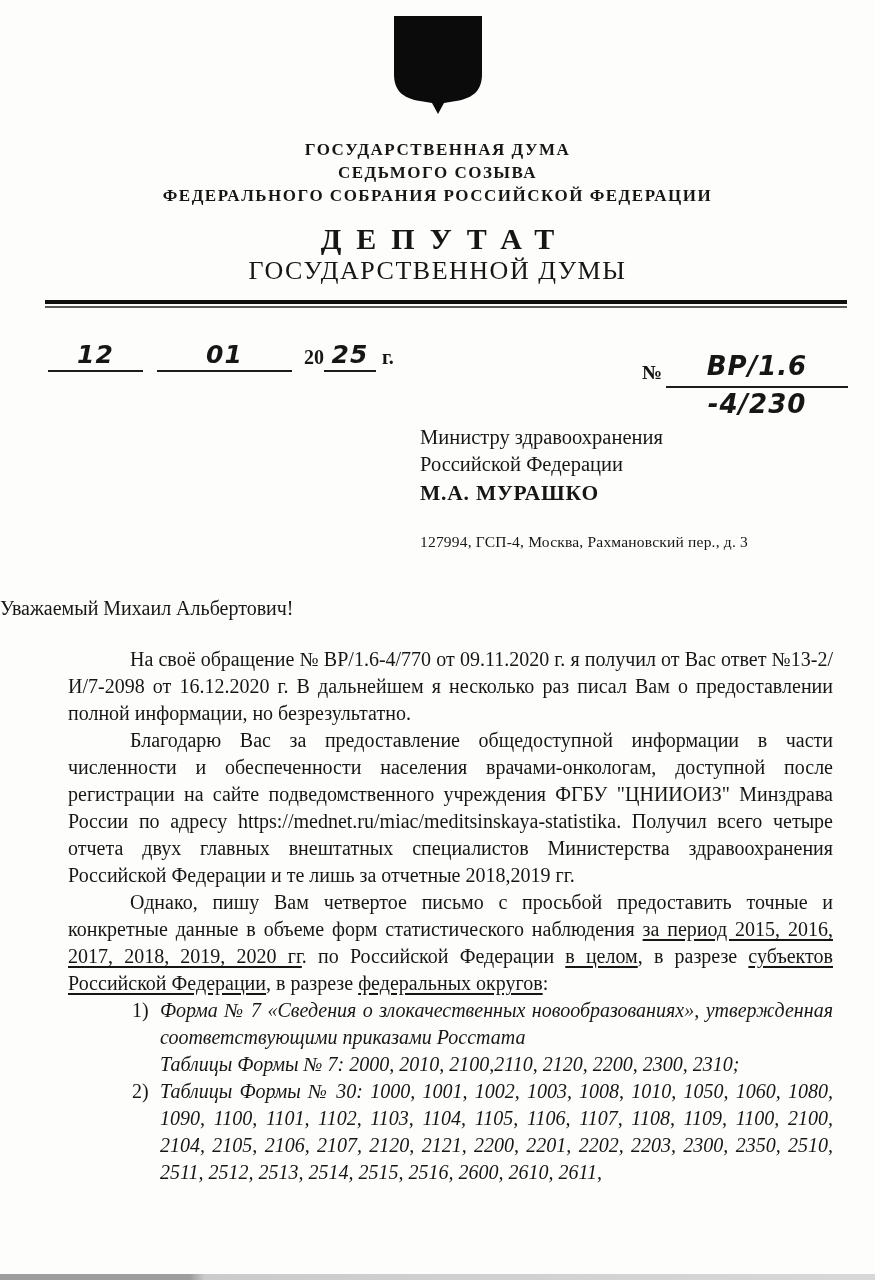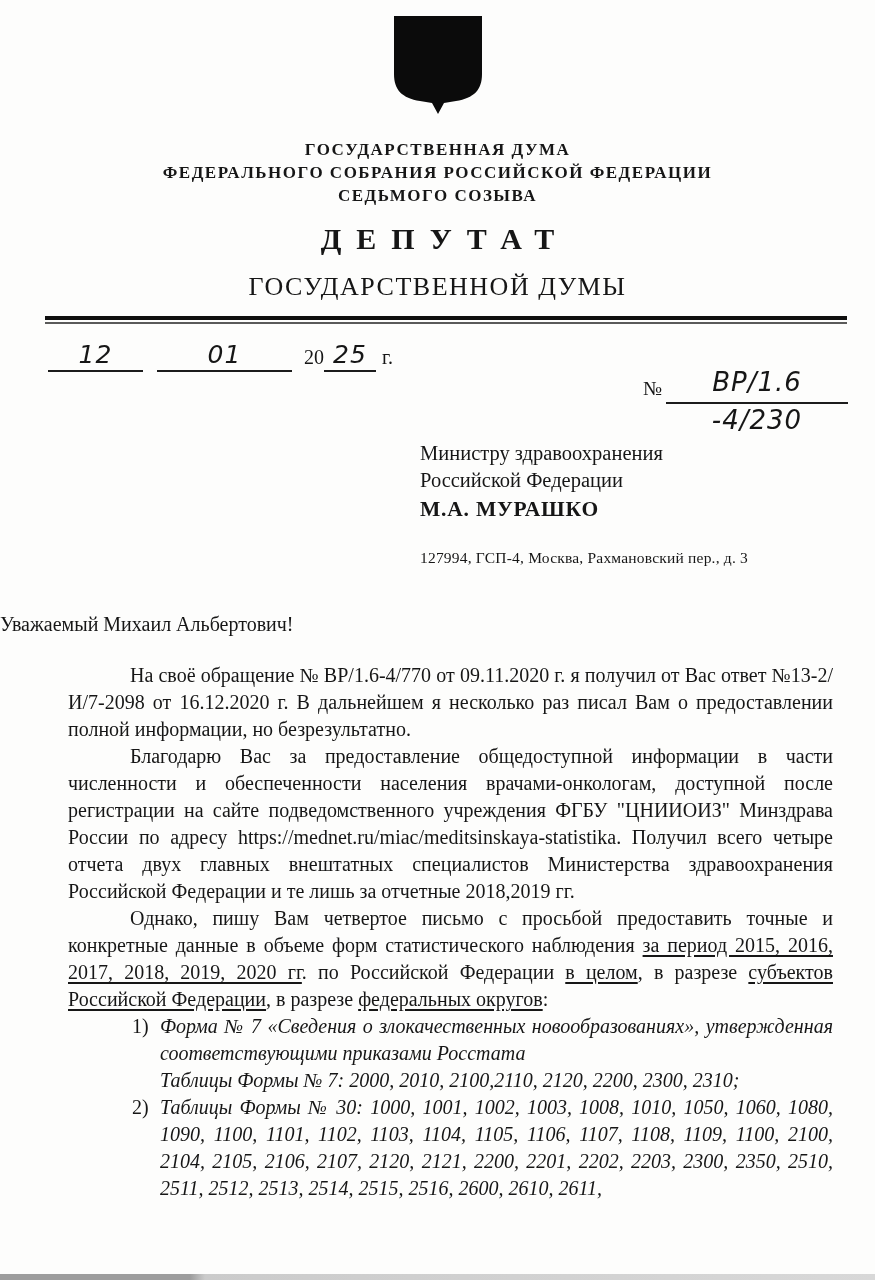--- a/index.html
+++ b/index.html
@@ -17,31 +17,31 @@
   .org-block {
     text-align:center; margin-top:20px;
     font-weight:bold; font-size:17px; line-height:23px; letter-spacing:1.5px;
   }
   .dep-title1 {
     text-align:center; margin-top:15px;
     font-weight:bold; font-size:30px; line-height:33px;
     letter-spacing:15px; text-indent:15px;
   }
   .dep-title2 {
-    text-align:center; margin-top:17px;
+    text-align:center; margin-top:1px;
     font-size:26px; line-height:29px; letter-spacing:1.5px;
   }
   .rule {
     margin:15px 28px 0 45px; height:2px;
     border-top:4px solid #0f0f0f; border-bottom:2px solid #5a5a5a;
   }
   
   .dateline {
-    display:flex; justify-content:space-between; align-items:flex-start;
-    margin:16px 27px 0 48px; font-size:20px;
+    display:flex; justify-content:space-between; align-items:center;
+    margin:16px 27px 0 48px; font-size:20px;font-weight:bold;
   }
   .date-left { display:flex; align-items:flex-end; }
   .blank {
     display:inline-block; border-bottom:2px solid #1c1c1c;
     text-align:center; height:30px; line-height:30px; vertical-align:bottom;
   }
   .hand {
     font-family:"DejaVu Sans", sans-serif; font-style:italic;
     font-size:25px; letter-spacing:1px;
   }
@@ -85,22 +85,22 @@
   <div class="emblem-wrap">
     <span>
       <svg width="88" height="98" viewBox="0 0 88 98" aria-hidden="true">
         <path d="M0,0 H88 V58 C88,74 80,82 62,85 L50,87 L44,98 L38,87 L26,85 C8,82 0,74 0,58 Z" fill="#0b0b0b"></path>
       </svg>
     </span>
   </div>
 
   <div class="org-block">
     <div>ГОСУДАРСТВЕННАЯ ДУМА</div>
+    <div>СЕДЬМОГО СОЗЫВА</div>
     <div>ФЕДЕРАЛЬНОГО СОБРАНИЯ РОССИЙСКОЙ ФЕДЕРАЦИИ</div>
-    <div>СЕДЬМОГО СОЗЫВА</div>
   </div>
 
   <div class="dep-title1">ДЕПУТАТ</div>
   <div class="dep-title2">ГОСУДАРСТВЕННОЙ ДУМЫ</div>
 
   <div class="rule"></div>
 
   <div class="dateline">
     <div class="date-left">
       <span class="blank w-day hand">12</span>

